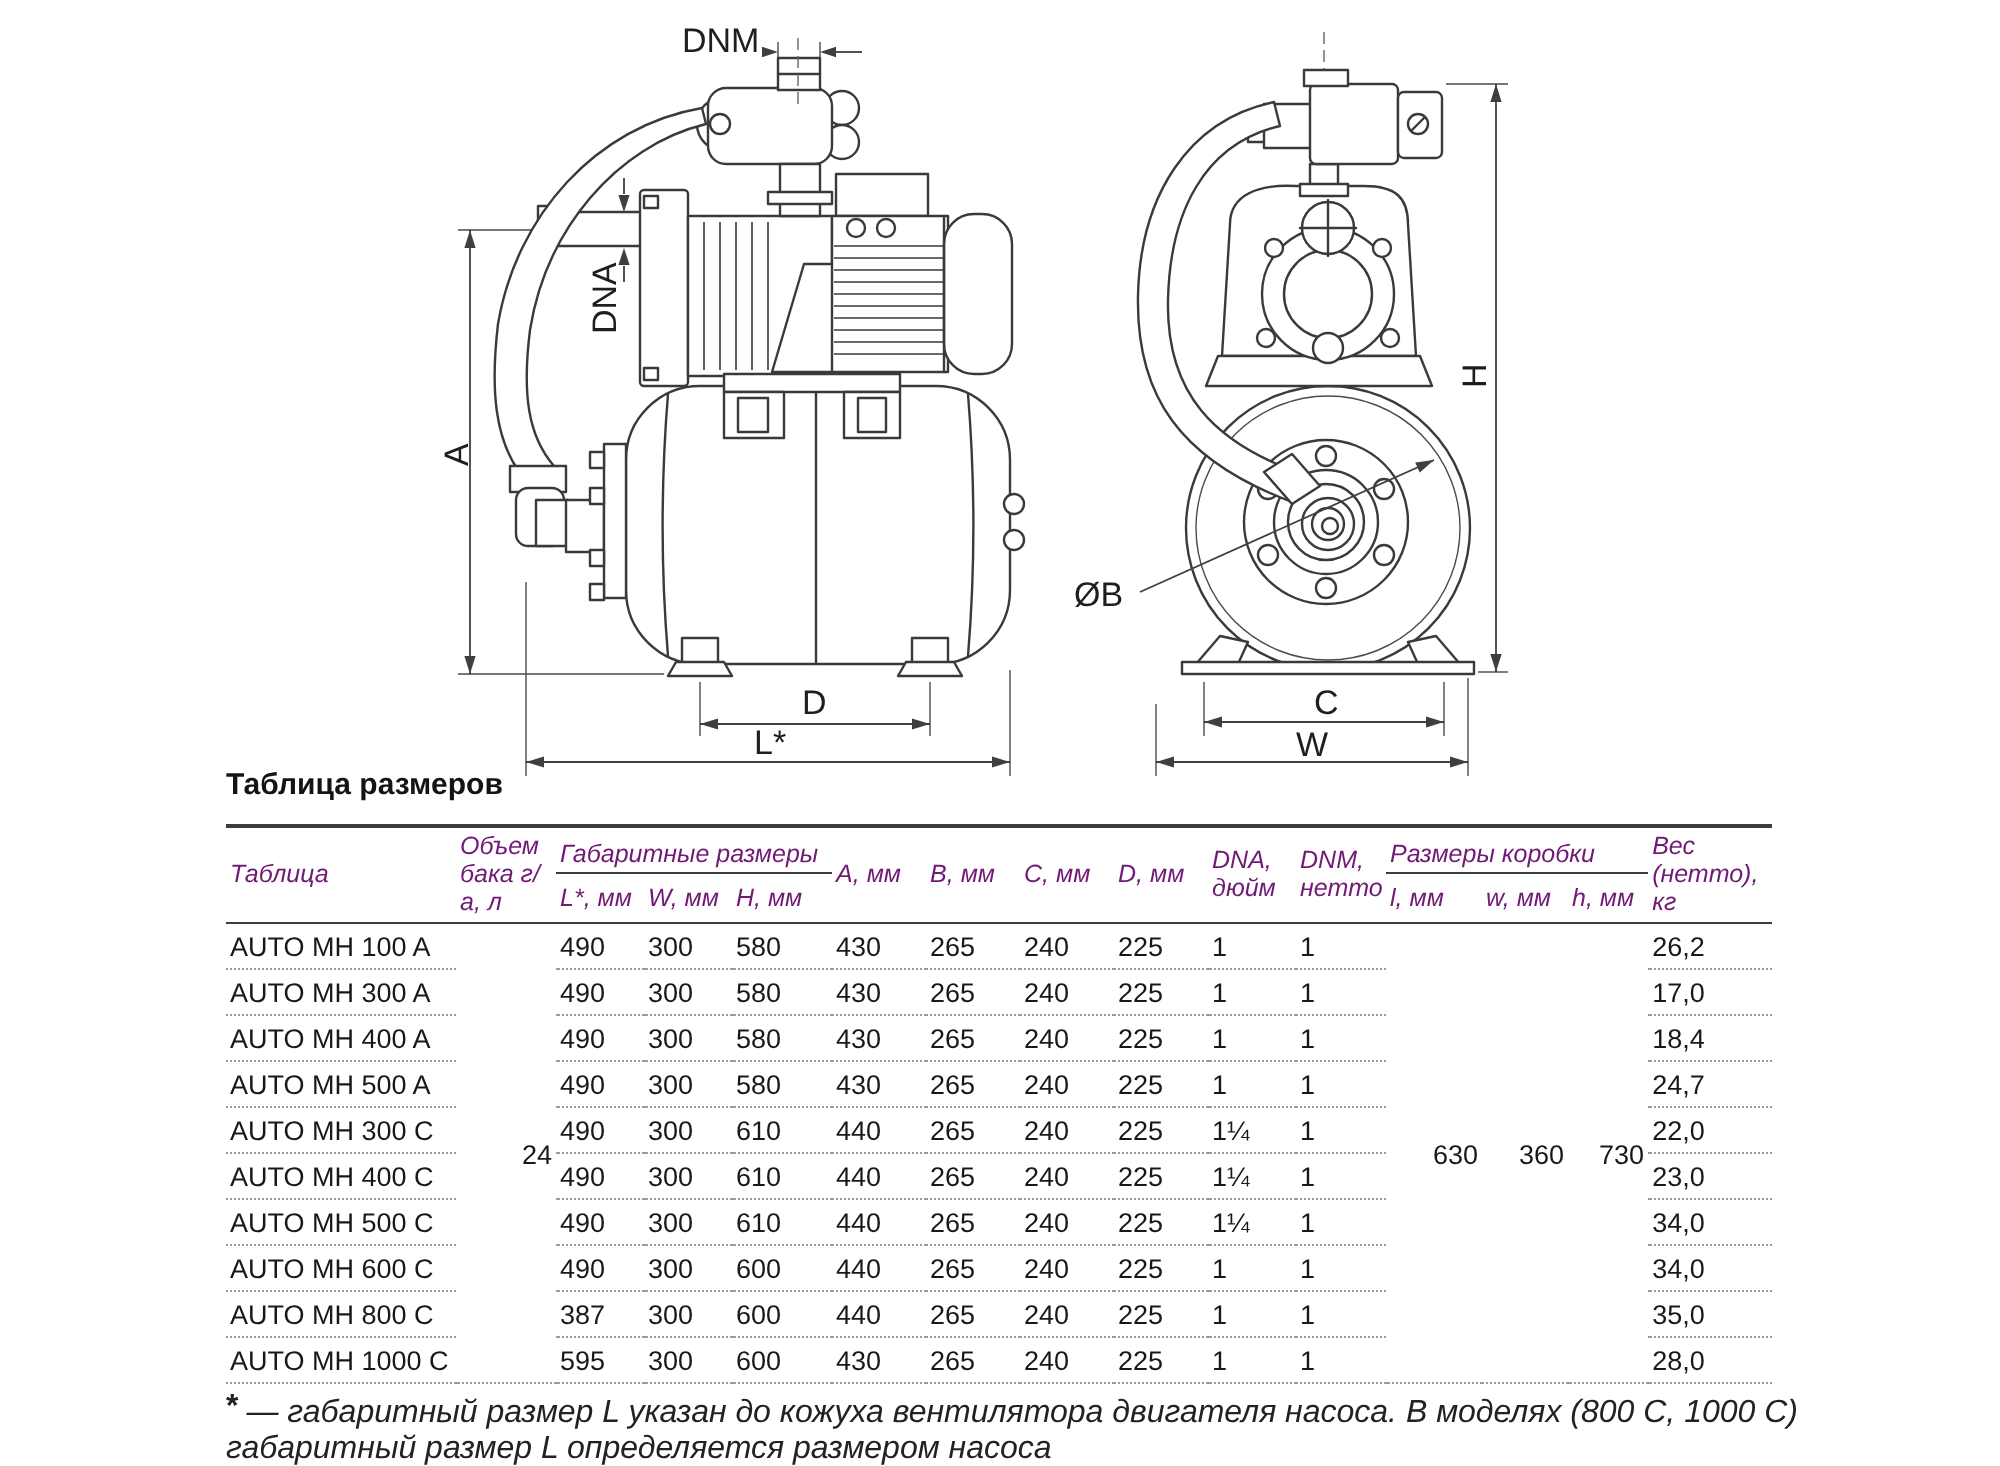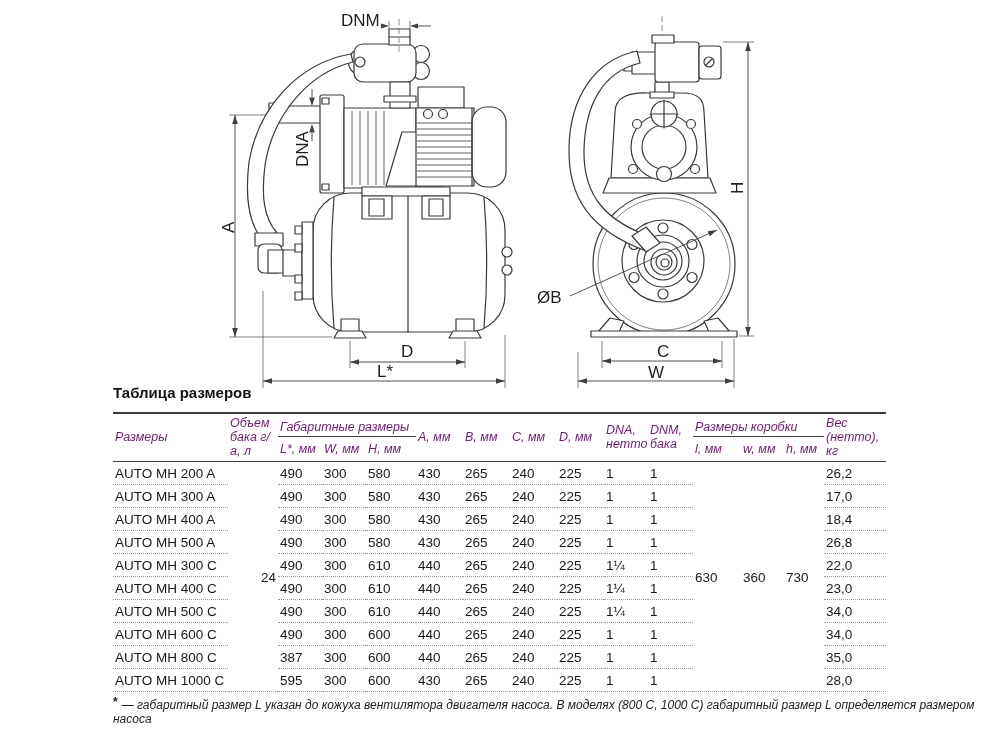--- a/index.html
+++ b/index.html
@@ -24,22 +24,22 @@
     font-style:italic;font-weight:normal;font-size:12.5px;text-align:left;
     vertical-align:middle;padding:2px 2px 3px 2px;line-height:1.12;color:#701a75;
     border-bottom:1.4px solid #3c3c3c;
   }
   table.dims th.grp{vertical-align:bottom;padding-bottom:2px;}
   table.dims td{
     font-size:13.5px;padding:4px 2px 3px 2px;line-height:15px;height:15px;
     border-bottom:1px dotted #9b9b9b;white-space:nowrap;color:#181818;
   }
   td.merged{vertical-align:middle;padding-left:8px;text-align:right;}
-  td.mergedbox{vertical-align:middle;padding-left:7px;}
-  .footnote{position:absolute;left:113px;top:698px;width:880px;font-size:12px;font-style:italic;color:#222;}
+  td.mergedbox{vertical-align:middle;padding-left:7px;text-align:right;}
+  .footnote{position:absolute;left:113px;top:698px;width:880px;font-size:16px;font-style:italic;color:#222;}
   .fn-marker{font-style:normal;font-weight:bold;position:relative;top:-3px;margin-right:4px;}
 </style>
 </head>
 <body>
 
 <svg id="drawing" width="1000" height="398" viewBox="0 0 1000 398" xmlns="http://www.w3.org/2000/svg">
 
   <g>
 
     <g>
@@ -262,44 +262,44 @@
       <col style="width:47px">
         <col style="width:44px">
         <col style="width:45px">
         <col style="width:48px">
       <col style="width:43px">
         <col style="width:40px">
         <col style="width:62px">
     </colgroup>
     <thead>
       <tr>
-        <th rowspan="2">Размеры</th>
+        <th rowspan="2">Таблица</th>
         <th rowspan="2">Объем бака г/а, л</th>
         <th colspan="3" class="grp">Габаритные размеры</th>
         <th rowspan="2">A, мм</th>
         <th rowspan="2">B, мм</th>
         <th rowspan="2">C, мм</th>
         <th rowspan="2">D, мм</th>
-        <th rowspan="2">DNA, нетто</th>
-        <th rowspan="2">DNM, бака</th>
+        <th rowspan="2">DNA, дюйм</th>
+        <th rowspan="2">DNM, нетто</th>
         <th colspan="3" class="grp">Размеры коробки</th>
         <th rowspan="2">Вес (нетто), кг</th>
       </tr>
       <tr>
         <th>L*, мм</th>
         <th>W, мм</th>
         <th>H, мм</th>
         <th>l, мм</th>
         <th>w, мм</th>
         <th>h, мм</th>
       </tr>
     </thead>
     <tbody>
       <tr>
-        <td>AUTO MH 200 A</td>
+        <td>AUTO MH 100 A</td>
         <td class="merged" rowspan="10">24</td>
         <td>490</td>
         <td>300</td>
         <td>580</td>
         <td>430</td>
         <td>265</td>
         <td>240</td>
         <td>225</td>
         <td>1</td>
         <td>1</td>
@@ -338,21 +338,21 @@
         <td>AUTO MH 500 A</td>
         <td>490</td>
         <td>300</td>
         <td>580</td>
         <td>430</td>
         <td>265</td>
         <td>240</td>
         <td>225</td>
         <td>1</td>
         <td>1</td>
-        <td>26,8</td>
+        <td>24,7</td>
       </tr>
       <tr>
         <td>AUTO MH 300 C</td>
         <td>490</td>
         <td>300</td>
         <td>610</td>
         <td>440</td>
         <td>265</td>
         <td>240</td>
         <td>225</td>

